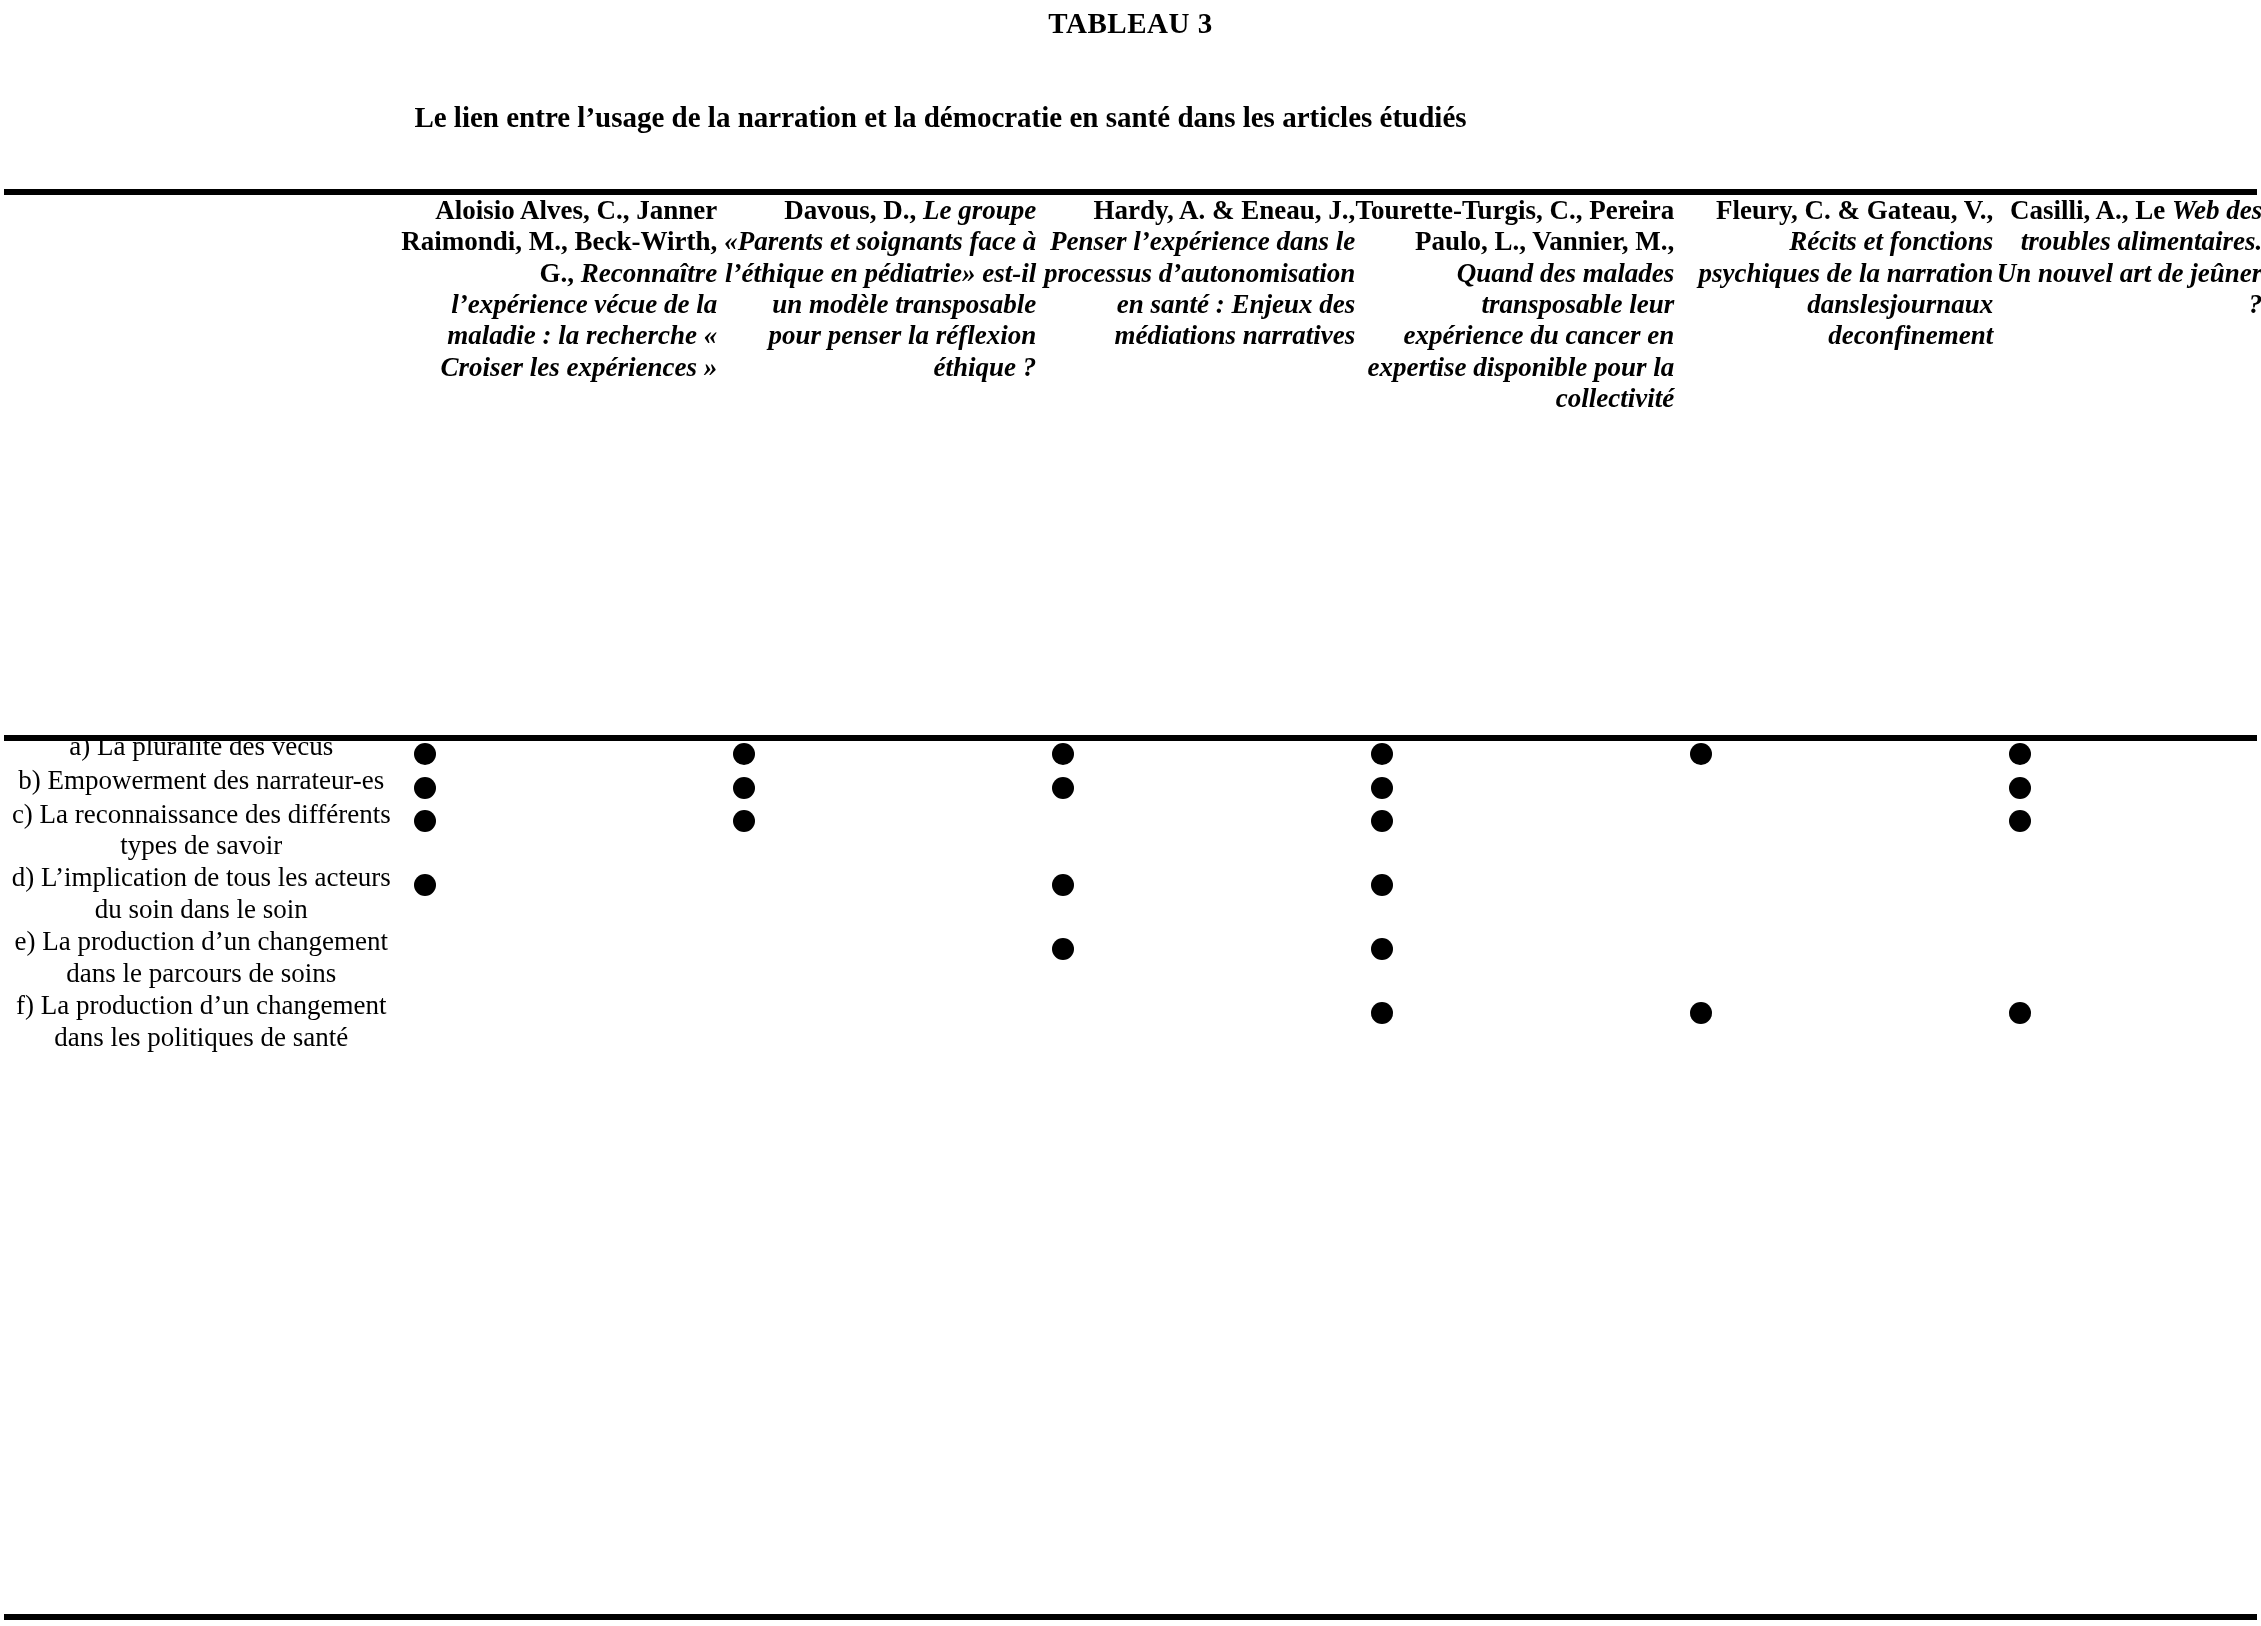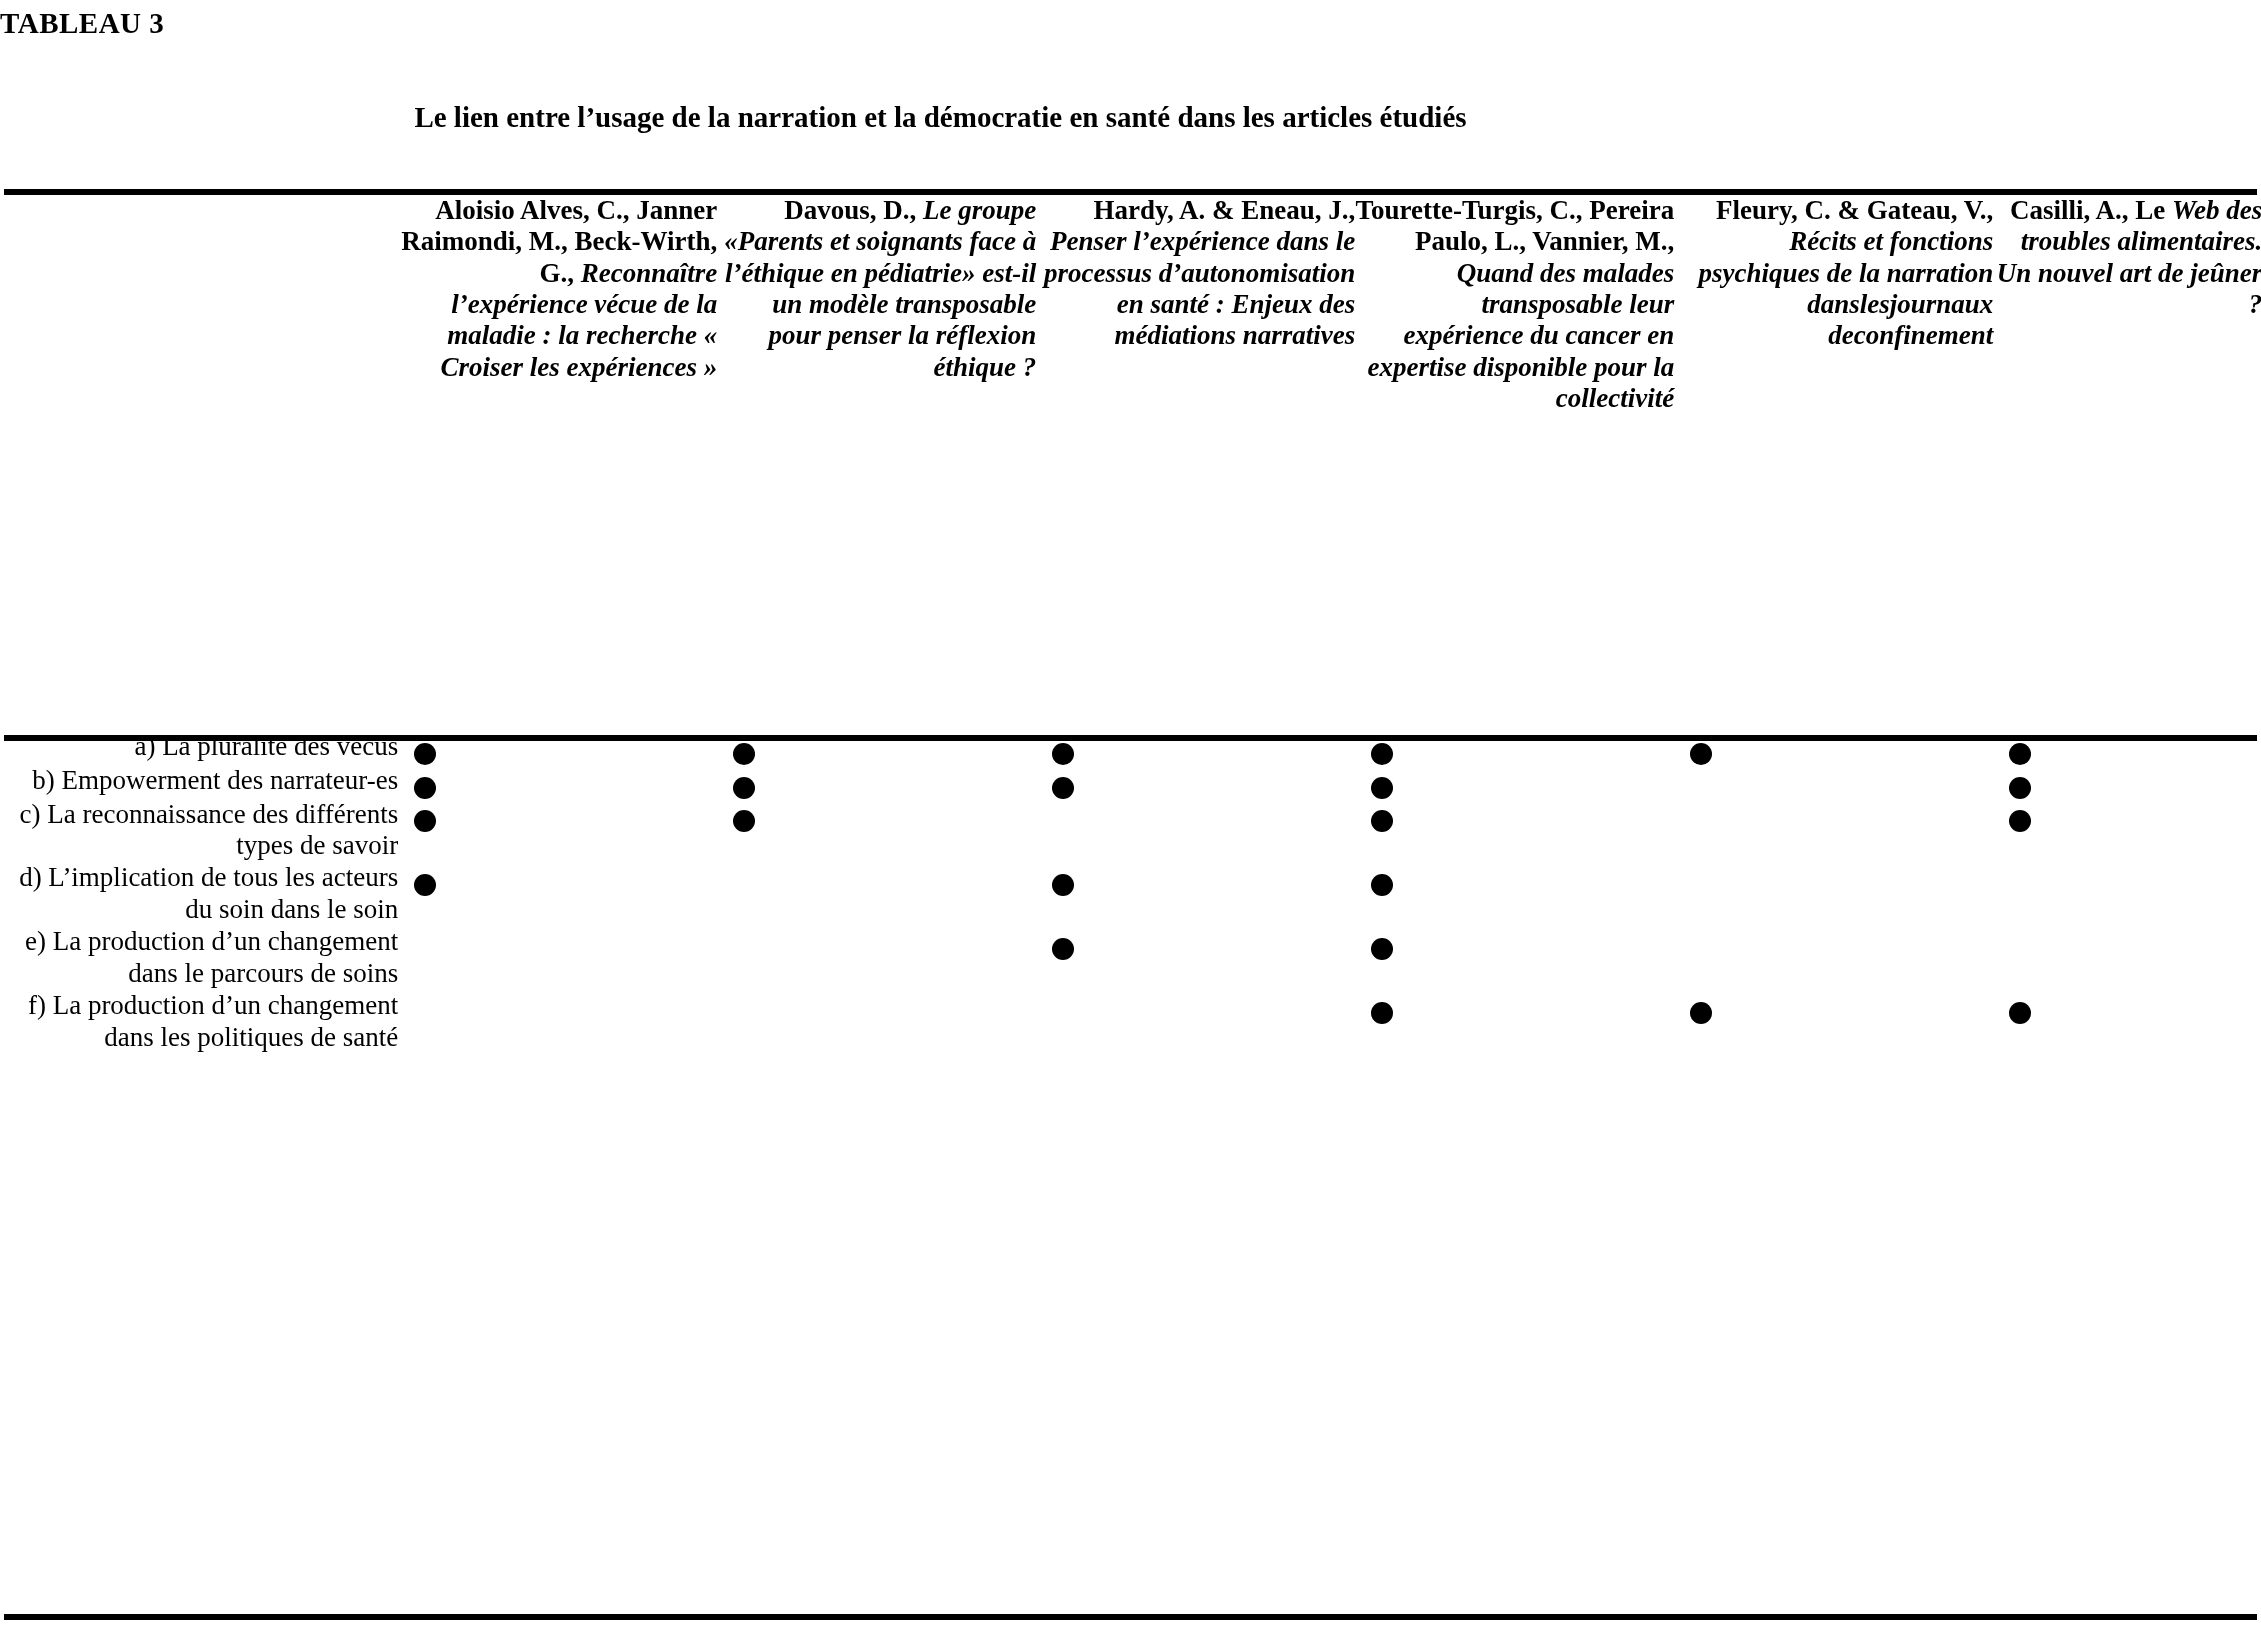--- a/index.html
+++ b/index.html
@@ -21,20 +21,21 @@
     height: 1626px;
     box-sizing: border-box;
   }
 
   
   .table-number {
     position: absolute;
     top: 7.5px;
     left: 0;
     width: 2261px;
+    text-align: center;
     font-size: 29px;
     font-weight: bold;
     letter-spacing: 0.5px;
     line-height: 1.1;
   }
   .table-caption {
     position: absolute;
     top: 102px;
     left: 0;
     width: 1881px;
@@ -86,21 +87,21 @@
     height: 536px;
   }
   th.article-head .authors { font-style: normal; }
   th.article-head .title   { font-style: italic; }
   th.corner { height: 536px; }
 
   
   td.criterion {
     font-size: 27px;
     line-height: 1.18;
-    text-align: right;
+    text-align: center;
     padding: 11.8px 21.4px 13px 15px;
     font-weight: normal;
   }
 
   
   td.dotcell {
     text-align: left;
     padding: 11.8px 0 13px 0;
   }
   .dot {

